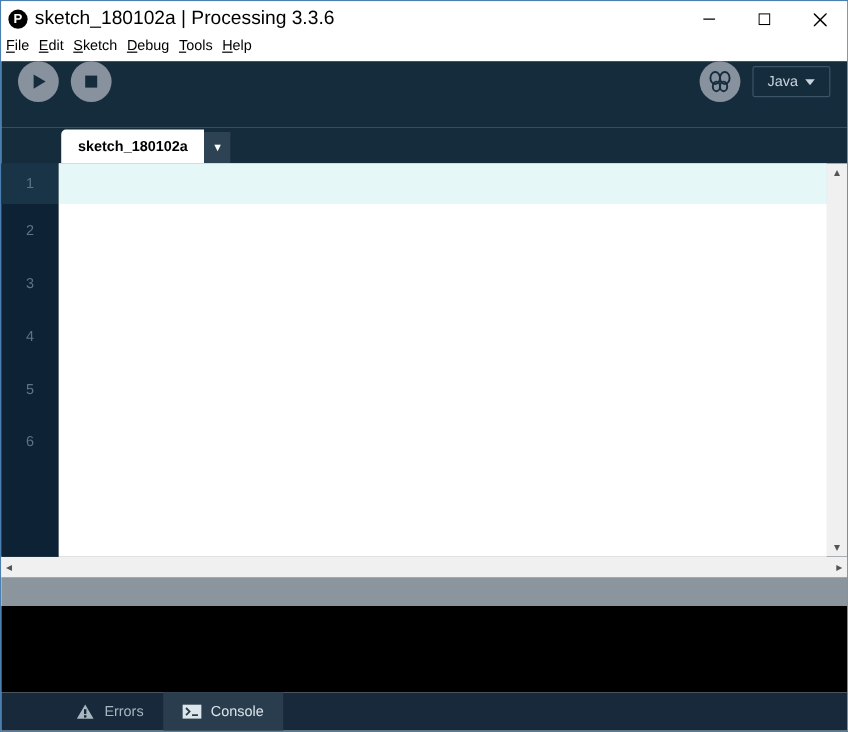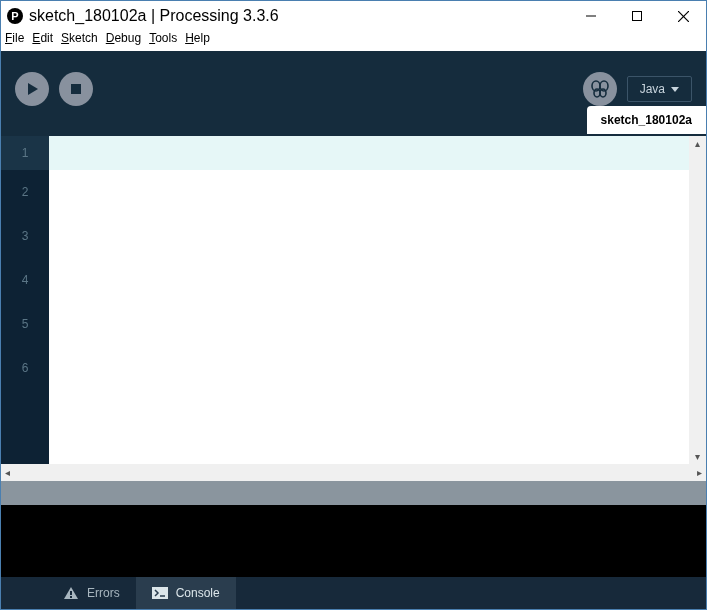--- a/index.html
+++ b/index.html
@@ -5,27 +5,27 @@
   * { box-sizing: border-box; margin: 0; padding: 0; font-family: "Segoe UI", Arial, sans-serif; }
   body { width: 707px; height: 610px; border: 1px solid #4a7fb0; background: #fff; display: flex; flex-direction: column; overflow: hidden; }
   .titlebar { height: 30px; display: flex; align-items: center; background: #fff; padding-left: 6px; }
   .titlebar .app-icon { width:16px; height:16px; border-radius:50%; background:#000; color:#fff; font-size:11px; font-weight:bold; display:flex; align-items:center; justify-content:center; margin-right:6px;}
   .titlebar .title { font-size: 16px; color:#000; flex:1; }
   .win-btn { width:46px; height:30px; display:flex; align-items:center; justify-content:center; font-size:13px; }
   .win-btn svg { display:block; }
   .menubar { height:20px; background:#fff; display:flex; padding-left:0; gap:0; font-size:12px; }
   .menubar .mi { padding:0 4px; text-decoration:underline; text-decoration-color:transparent; cursor:default; }
   .menubar .mi span { text-decoration: underline; }
-  .toolbar { height:55px; background:#152c3d; display:flex; align-items:flex-end; padding:0 14px; }
+  .toolbar { height:55px; background:#152c3d; display:flex; align-items:flex-start; padding:0 14px; }
   .round-btn { width:34px; height:34px; border-radius:50%; background:#88919e; display:flex; align-items:center; justify-content:center; margin-right:10px; }
   .toolbar-right { margin-left:auto; display:flex; align-items:center; gap:10px;}
   .butterfly { width:34px; height:34px; border-radius:50%; background:#88919e; display:flex; align-items:center; justify-content:center; }
   .mode-btn { border:1px solid #3b5468; color:#c8d4dd; padding:5px 12px; font-size:12px; display:flex; align-items:center; gap:6px; border-radius:2px;}
   .mode-btn .tri { width:0;height:0;border-left:4px solid transparent;border-right:4px solid transparent;border-top:5px solid #c8d4dd;}
-  .tabstrip { height:30px; background:#152c3d; display:flex; align-items:flex-end; padding-left:50px;flex-direction:column;}
+  .tabstrip { height:30px; background:#152c3d; display:flex; align-items:flex-end; padding-left:50px;}
   .tab { background:#fff; color:#000; font-size:12px; font-weight:bold; padding:7px 14px; border-top-left-radius:4px;}
   .tab-drop { width:22px; background:#2d4354; color:#fff; font-size:9px; display:flex; align-items:center; justify-content:center; align-self:stretch; margin-top:4px;}
   .editor-area { flex:1; display:flex; background:#0a1e2e; position:relative; overflow:hidden; min-height:0;}
   .gutter { width:48px; background:#0d2234; }
   .gutter .ln { height:44px; display:flex; align-items:center; justify-content:center; color:#5b7686; font-size:12px;}
   .gutter .ln.first { background:#1a3447; height:34px;}
   .codewrap { flex:1; background:#fff; position:relative; display:flex; flex-direction:column;}
   .code-first-line { height:34px; background:#e6f7f7;}
   .code-rest { flex:1; background:#fff;}
   .vscroll { width:17px; background:#f0f0f0; display:flex; flex-direction:column; align-items:center; justify-content:space-between; padding:2px 0;}

